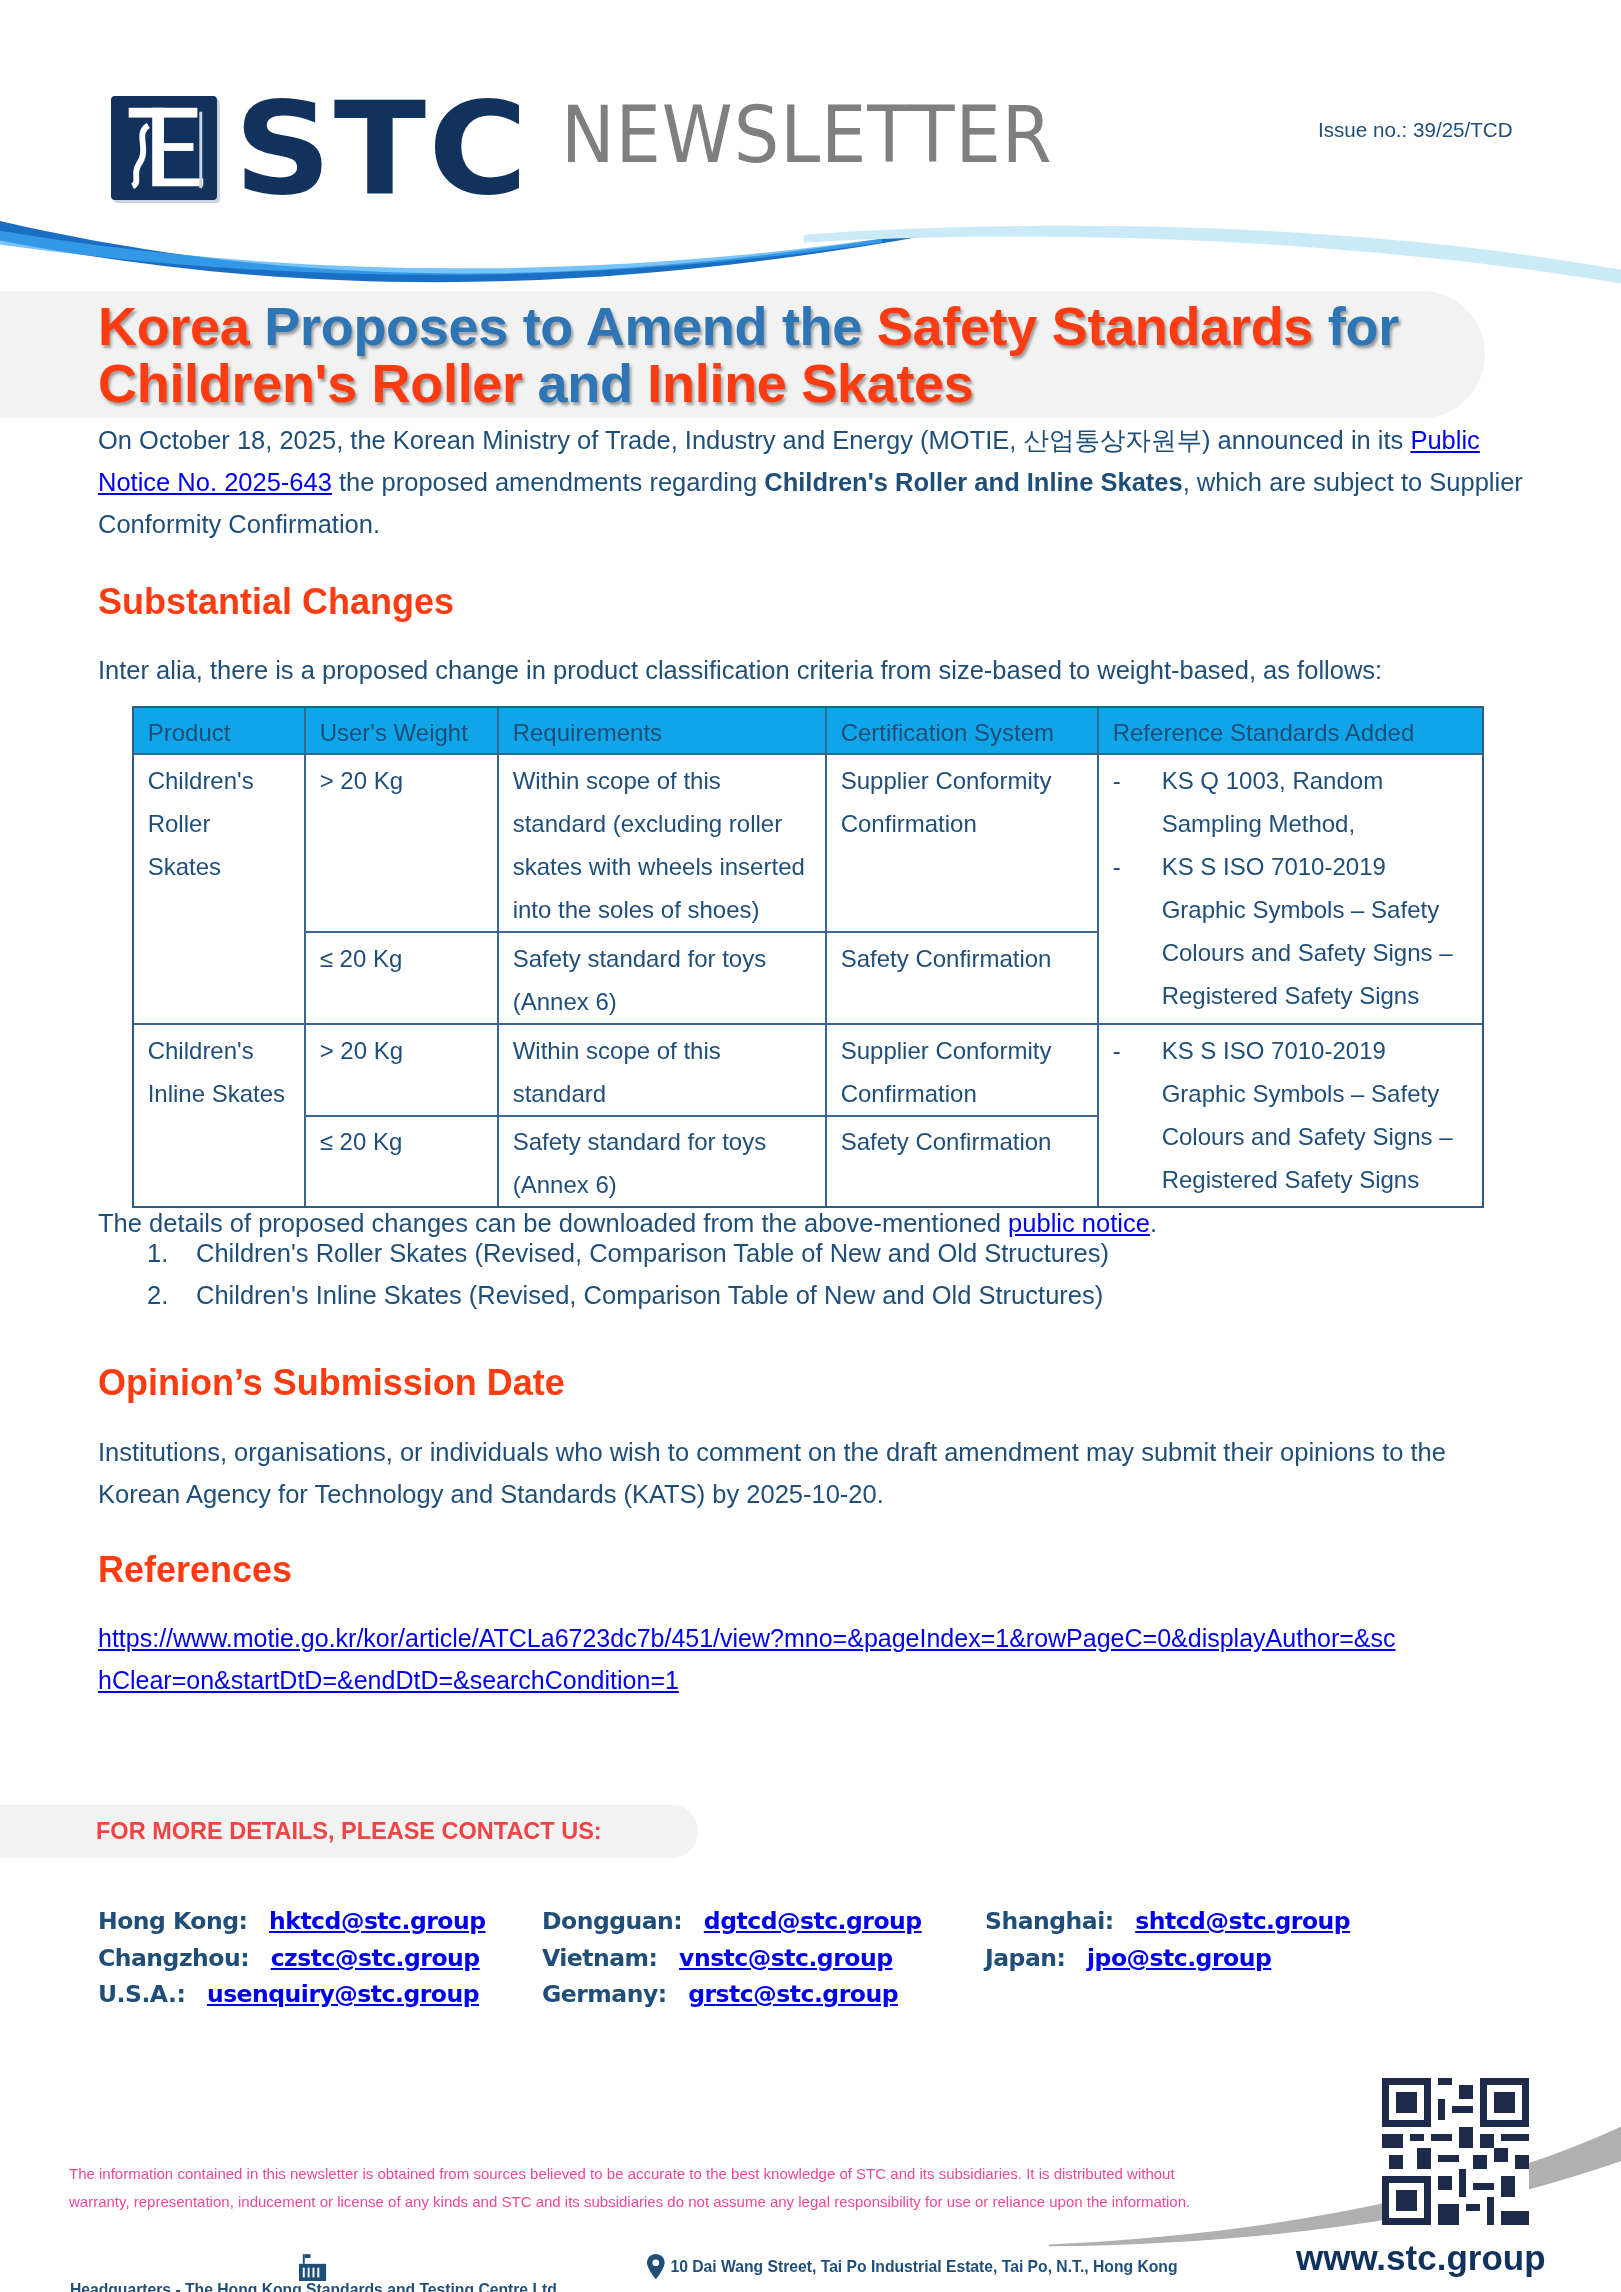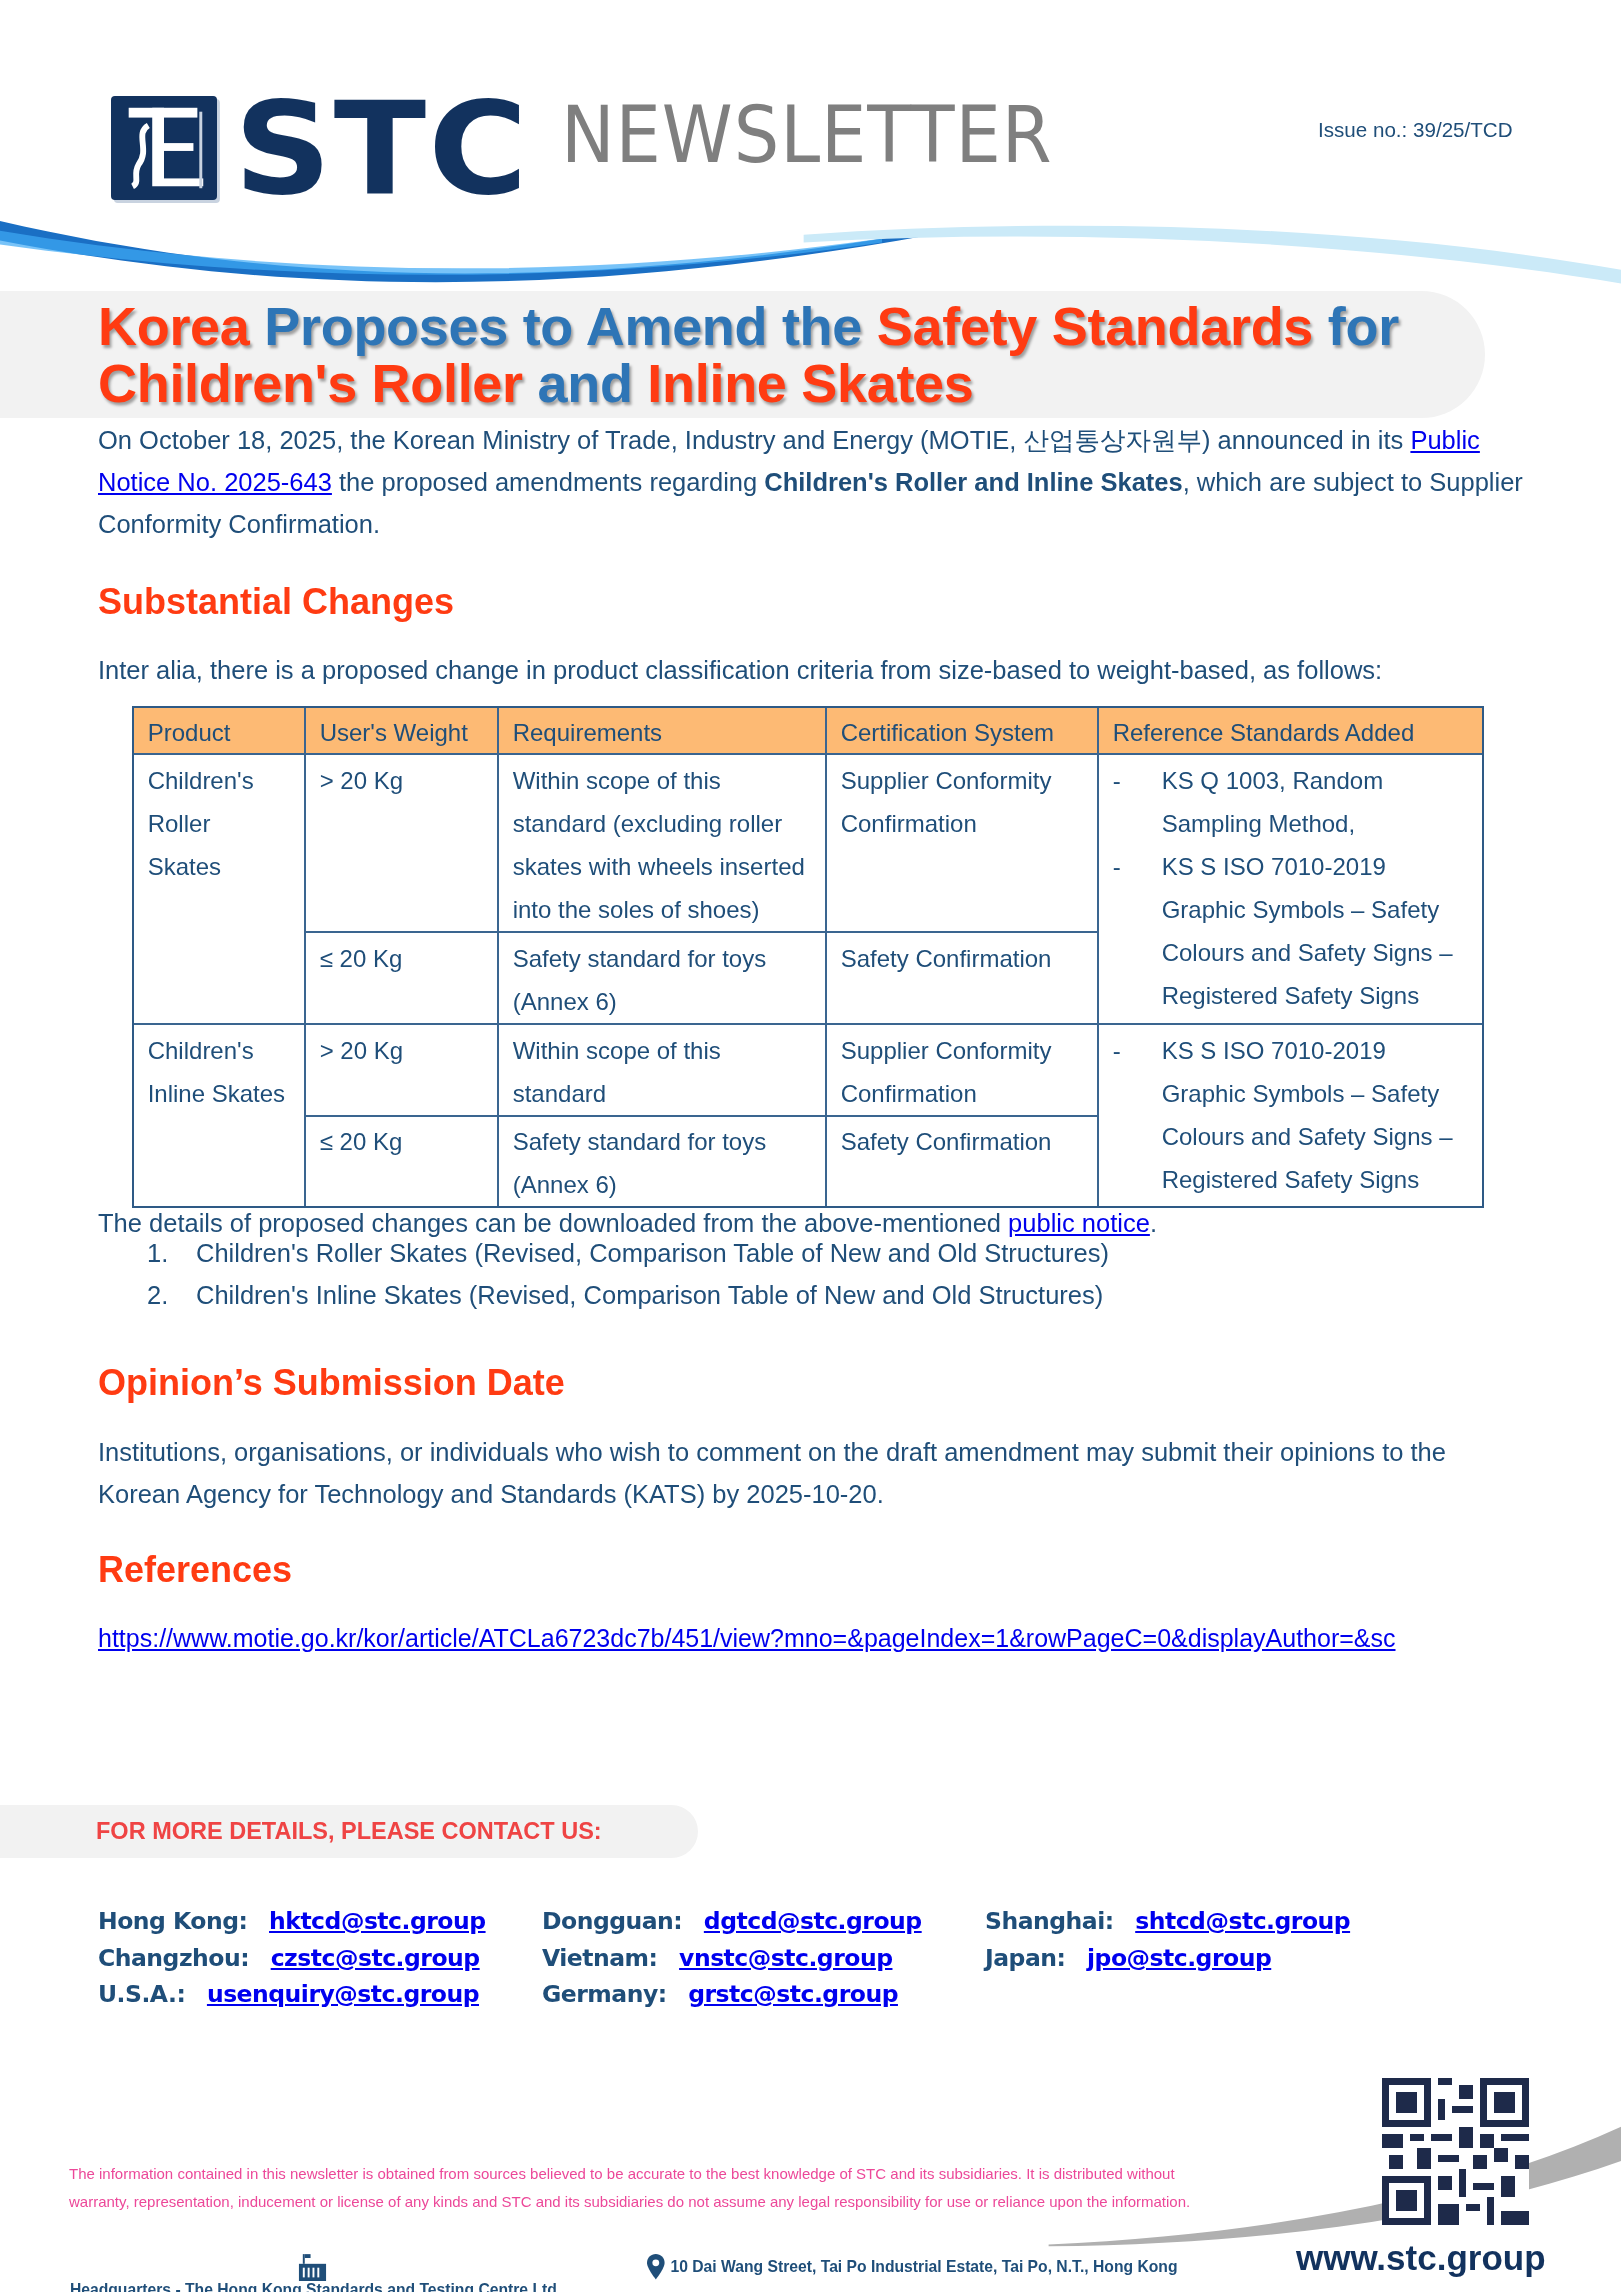--- a/index.html
+++ b/index.html
@@ -28,21 +28,21 @@
 
   
   .para { left: 98px; width: 1431px; font-size: 25.5px; line-height: 42px; color: #1f4e79; }
   .para a, a.lnk { color: #0000ee; text-decoration: underline; }
   .para b { color:#1f4e79; }
   .h2 { left: 98px; font-weight: bold; font-size: 36px; color: #ff3b12; }
 
   
   #req-table { left: 132px; top: 706px; border-collapse: collapse; border: 2.9px double #2e5a86; font-size: 24px; color: #1f4e79; }
   #req-table td, #req-table th { border: 2px solid #3a6590; vertical-align: top; padding: 3.9px 13.7px 0 13.7px; line-height: 43px; text-align: left; font-weight: normal; }
-  #req-table th { background: #fdba74; line-height: 41px; }
+  #req-table th { background: #0ea5e9; line-height: 41px; }
   .ref-item { display: flex; }
   .ref-item .dash { width: 49px; flex: none; }
 
   
   .list-item { left: 147px; font-size: 25.5px; color: #1f4e79; }
   .list-item .num { display:inline-block; width: 49px; }
 
   
   #contact-banner { left: 0; top: 1805px; width: 698px; height: 53px; background: #f2f2f2; border-radius: 0 26.5px 26.5px 0; }
   #contact-title { left: 96px; top: 1818px; font-size: 23.5px; font-weight: bold; color: #ef4444; }
@@ -157,21 +157,21 @@
 
 <p class="abs para" style="top:1202px; margin:0;"><span>The details of proposed changes can be downloaded from the above-mentioned </span><a href="#" class="lnk">public notice</a><span>.</span></p>
 <div class="abs list-item" style="top:1239px;"><span class="num">1.</span><span>Children's Roller Skates (Revised, Comparison Table of New and Old Structures)</span></div>
 <div class="abs list-item" style="top:1281px;"><span class="num">2.</span><span>Children's Inline Skates (Revised, Comparison Table of New and Old Structures)</span></div>
 
 <h2 class="abs h2" style="top:1362px; margin:0;">Opinion’s Submission Date</h2>
 <p class="abs para" style="top:1431px; margin:0;">Institutions, organisations, or individuals who wish to comment on the draft amendment may submit their opinions to the Korean Agency for Technology and Standards (KATS) by 2025-10-20.</p>
 
 <h2 class="abs h2" style="top:1549px; margin:0;">References</h2>
 <p class="abs para" style="top:1617px; margin:0; font-size:25px;">
-  <a href="#" class="lnk"><span>https://www.motie.go.kr/kor/article/ATCLa6723dc7b/451/view?mno=&amp;pageIndex=1&amp;rowPageC=0&amp;displayAuthor=&amp;sc</span><br></a>
+  <a href="#" class="lnk"><span>https://www.motie.go.kr/kor/article/ATCLa6723dc7b/451/view?mno=&amp;pageIndex=1&amp;rowPageC=0&amp;displayAuthor=&amp;sc</span><br><span>hClear=on&amp;startDtD=&amp;endDtD=&amp;searchCondition=1</span></a>
 </p>
 
 <div id="contact-banner" class="abs"></div>
 <div id="contact-title" class="abs">FOR MORE DETAILS, PLEASE CONTACT US:</div>
 
 <div class="abs contact" style="left:98px; top:1907px;"><span>Hong Kong:</span><a href="#">hktcd@stc.group</a></div>
 <div class="abs contact" style="left:542px; top:1907px;"><span>Dongguan:</span><a href="#">dgtcd@stc.group</a></div>
 <div class="abs contact" style="left:985px; top:1907px;"><span>Shanghai:</span><a href="#">shtcd@stc.group</a></div>
 <div class="abs contact" style="left:98px; top:1944px;"><span>Changzhou:</span><a href="#">czstc@stc.group</a></div>
 <div class="abs contact" style="left:542px; top:1944px;"><span>Vietnam:</span><a href="#">vnstc@stc.group</a></div>

